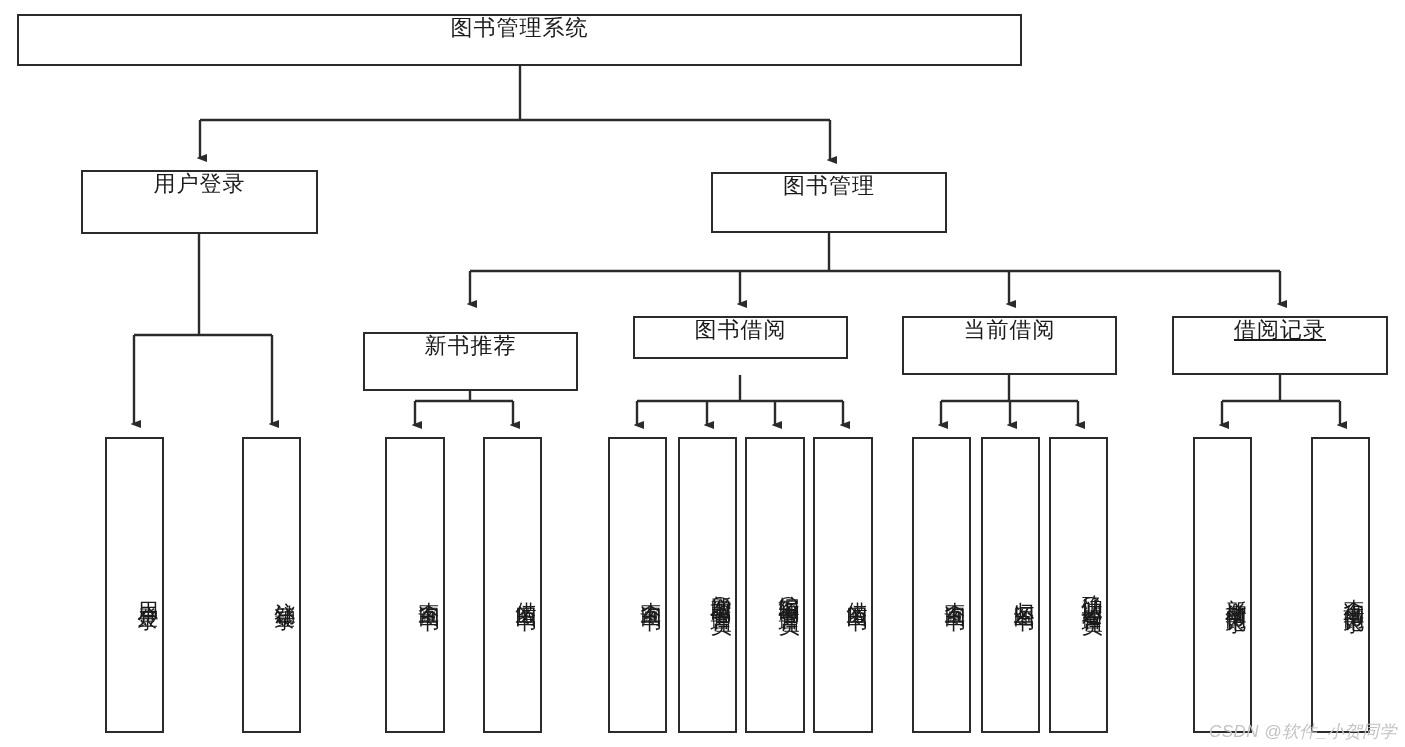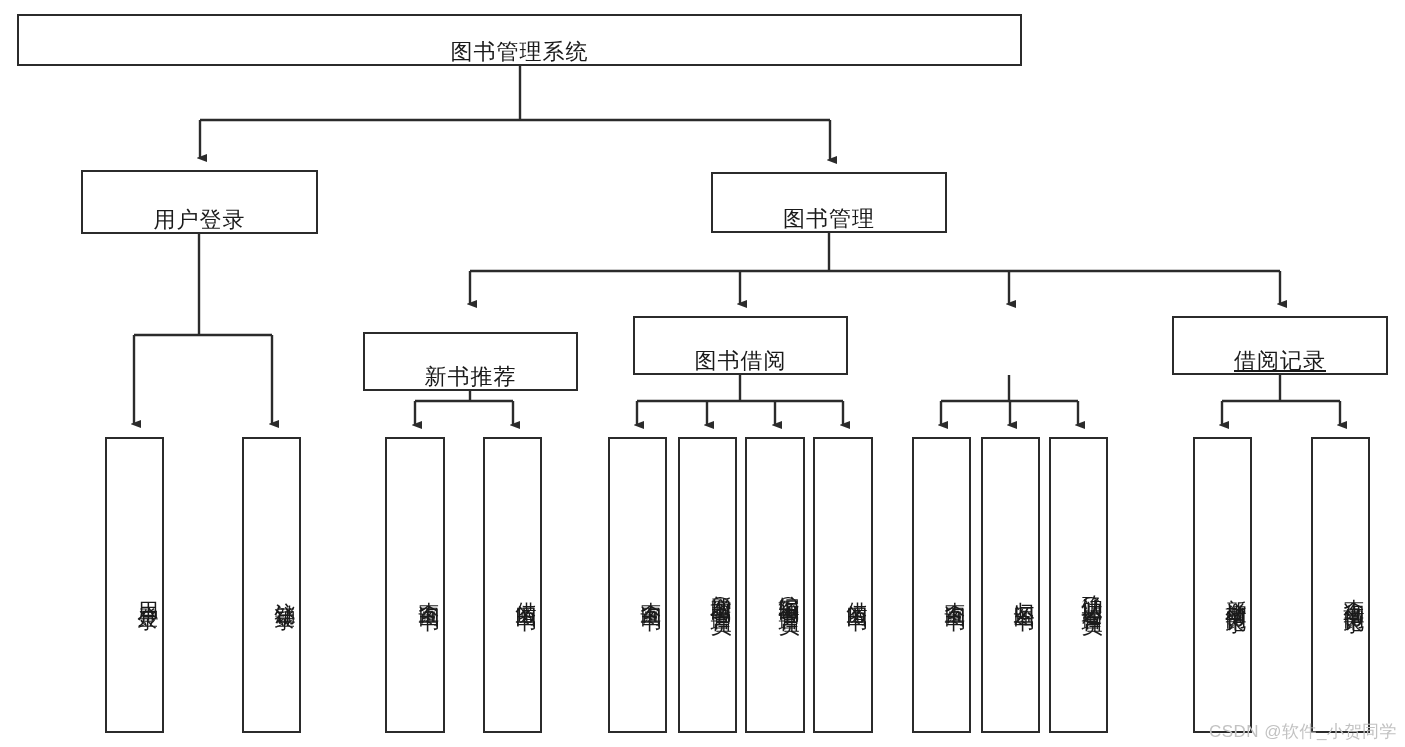--- a/index.html
+++ b/index.html
@@ -26,21 +26,21 @@
     width: 1405px;
     height: 747px;
     pointer-events: none;
   }
   .node {
     position: absolute;
     box-sizing: border-box;
     background: #ffffff;
     border: 2px solid #2b2b2b;
     display: flex;
-    align-items: flex-end;
+    align-items: flex-start;
     justify-content: center;
     color: #1a1a1a;
   }
   .node.horiz {
     font-size: 22px;
     letter-spacing: 1px;
     line-height: 1.1;
   }
   .node.vert {
     writing-mode: vertical-rl;
@@ -58,20 +58,21 @@
     white-space: nowrap;
   }
   .watermark {
     position: absolute;
     right: 8px;
     bottom: 4px;
     font-size: 17px;
     color: #c2c2c2;
     letter-spacing: 0.5px;
     white-space: nowrap;
+    font-style: italic;
   }
 </style>
 </head>
 <body>
 
 <div id="diagram-root">
 
   <svg class="connectors" viewBox="0 0 1405 747" xmlns="http://www.w3.org/2000/svg">
     <defs>
       <marker id="arrow" markerWidth="10" markerHeight="10" refX="4" refY="7" orient="auto" markerUnits="userSpaceOnUse">
@@ -130,22 +131,25 @@
   <div class="node horiz" style="left:81px; top:170px; width:237px; height:64px;">
     <span class="label">用户登录</span>
   </div>
   <div class="node horiz" style="left:711px; top:172px; width:236px; height:61px;">
     <span class="label">图书管理</span>
   </div>
 
   <div class="node horiz" style="left:363px; top:316px; width:215px; height:59px;margin-top:16px;">
     <span class="label">新书推荐</span>
   </div>
-  <div class="node horiz" style="left:633px; top:316px; width:215px; height:59px;">
+  <div class="node horiz" style="left:633px; top:316px; width:215px; height:43px;">
     <span class="label">图书借阅</span>
+  </div>
+  <div class="node horiz" style="left:902px; top:316px; width:215px; height:59px;">
+    <span class="label">当前借阅</span>
   </div>
   <div class="node horiz" style="left:1172px; top:316px; width:216px; height:59px;text-decoration:underline;">
     <span class="label">借阅记录</span>
   </div>
 
   <div class="node vert" style="left:105px; top:437px; width:59px; height:296px;">
     <span class="label">用户登录</span>
   </div>
   <div class="node vert" style="left:242px; top:437px; width:59px; height:296px;">
     <span class="label">注销登录</span>

